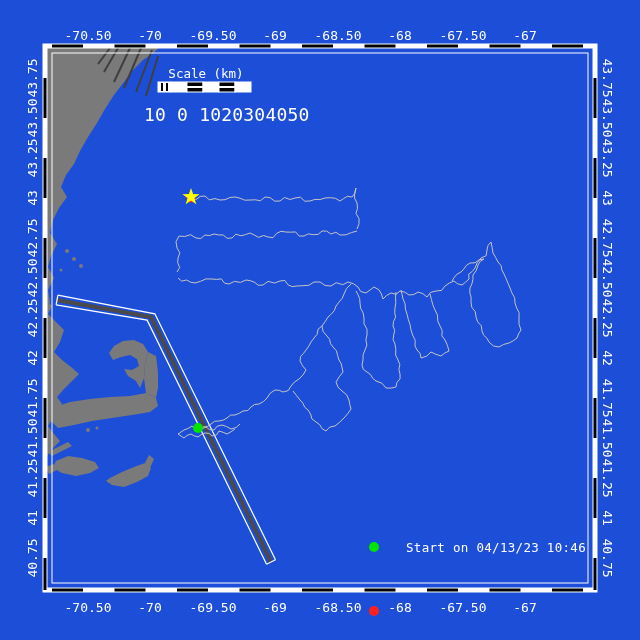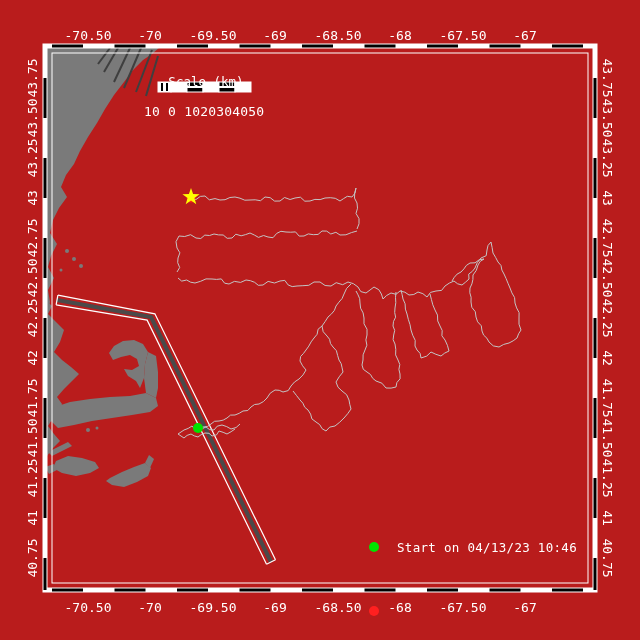--- a/index.html
+++ b/index.html
@@ -1,26 +1,26 @@
 <!DOCTYPE html>
 <html><head>
 <meta charset="utf-8">
 <style>
   html,body{margin:0;padding:0;background:#000;width:640px;height:640px;overflow:hidden;}
-  #stage{position:relative;width:640px;height:640px;background:#b91c1c;
+  #stage{position:relative;width:640px;height:640px;background:#1d4ed8;
          font-family:"DejaVu Sans Mono","Liberation Mono",monospace;}
   #map-svg{position:absolute;left:0;top:0;}
   .ovl{position:absolute;color:#fff;white-space:pre;}
-  #scale-title{left:150px;top:74px;width:112px;text-align:center;font-size:12.5px;}
-  #scale-numbers{left:144px;top:104px;font-size:13px;letter-spacing:0.2px;}
+  #scale-title{left:150px;top:66px;width:112px;text-align:center;font-size:12.5px;}
+  #scale-numbers{left:144px;top:104px;font-size:18px;letter-spacing:0.2px;}
   #legend{left:366px;top:496px;}
   .legend-row{display:flex;align-items:center;height:26px;}
   .legend-marker{width:16px;height:16px;display:flex;align-items:center;justify-content:center;flex:0 0 16px;}
   .dot{width:10px;height:10px;border-radius:50%;}
-  .legend-label{margin-left:15px;font-size:12.5px;color:#fff;letter-spacing:0.3px;}
+  .legend-label{margin-left:24px;font-size:12.5px;color:#fff;letter-spacing:0.3px;}
 </style>
 </head>
 <body>
 
 <div id="stage">
   <svg id="map-svg" width="640" height="640" viewBox="0 0 640 640">
       <polygon points="46,47 160,47 152,54 143,60 133,70 124,82 114,95 105,109 97,123 88,137 80,151 74,164 66,175 61,187 67,197 59,208 53,220 50,233 57,244 51,256 48,267 54,278 48,290 50,302 47,313" fill="#7a7a7a"></polygon>
       <polygon points="46,300 52,306 48,314 56,322 64,330 60,342 54,352 62,360 71,367 79,374 72,381 64,389 57,397 62,404 60,410 53,418 48,426 54,434 60,441 53,448 47,456 46,470" fill="#7a7a7a"></polygon>
       <polygon points="52,408 70,402 90,399 110,397 130,396 146,393 156,398 158,406 150,412 132,415 112,418 92,421 74,425 58,428 50,420" fill="#7a7a7a"></polygon>
       <polygon points="146,393 144,378 145,364 148,352 156,356 158,372 158,388 156,398" fill="#7a7a7a"></polygon>

